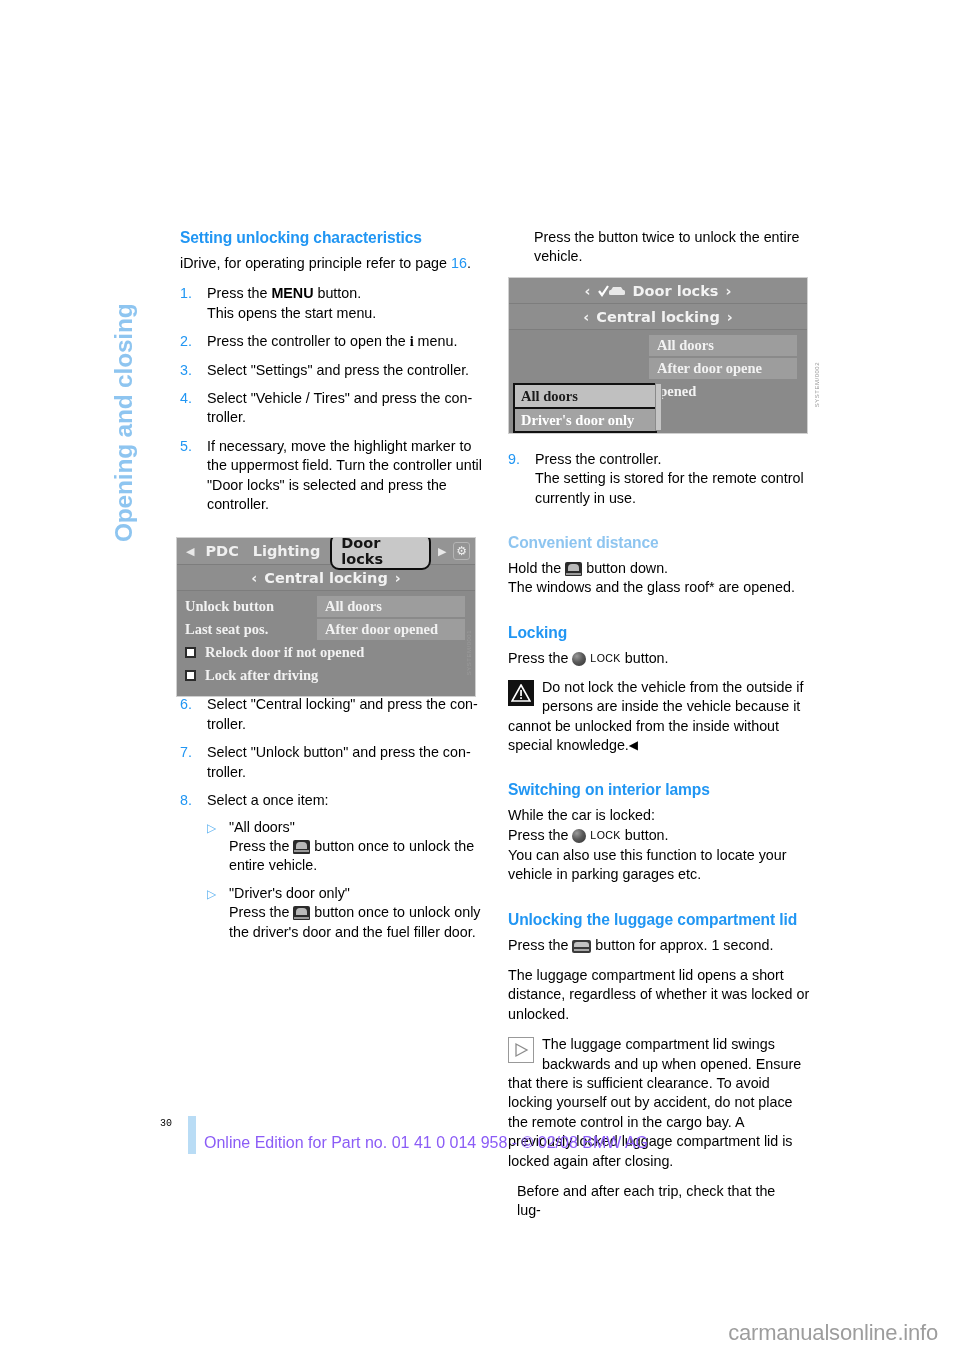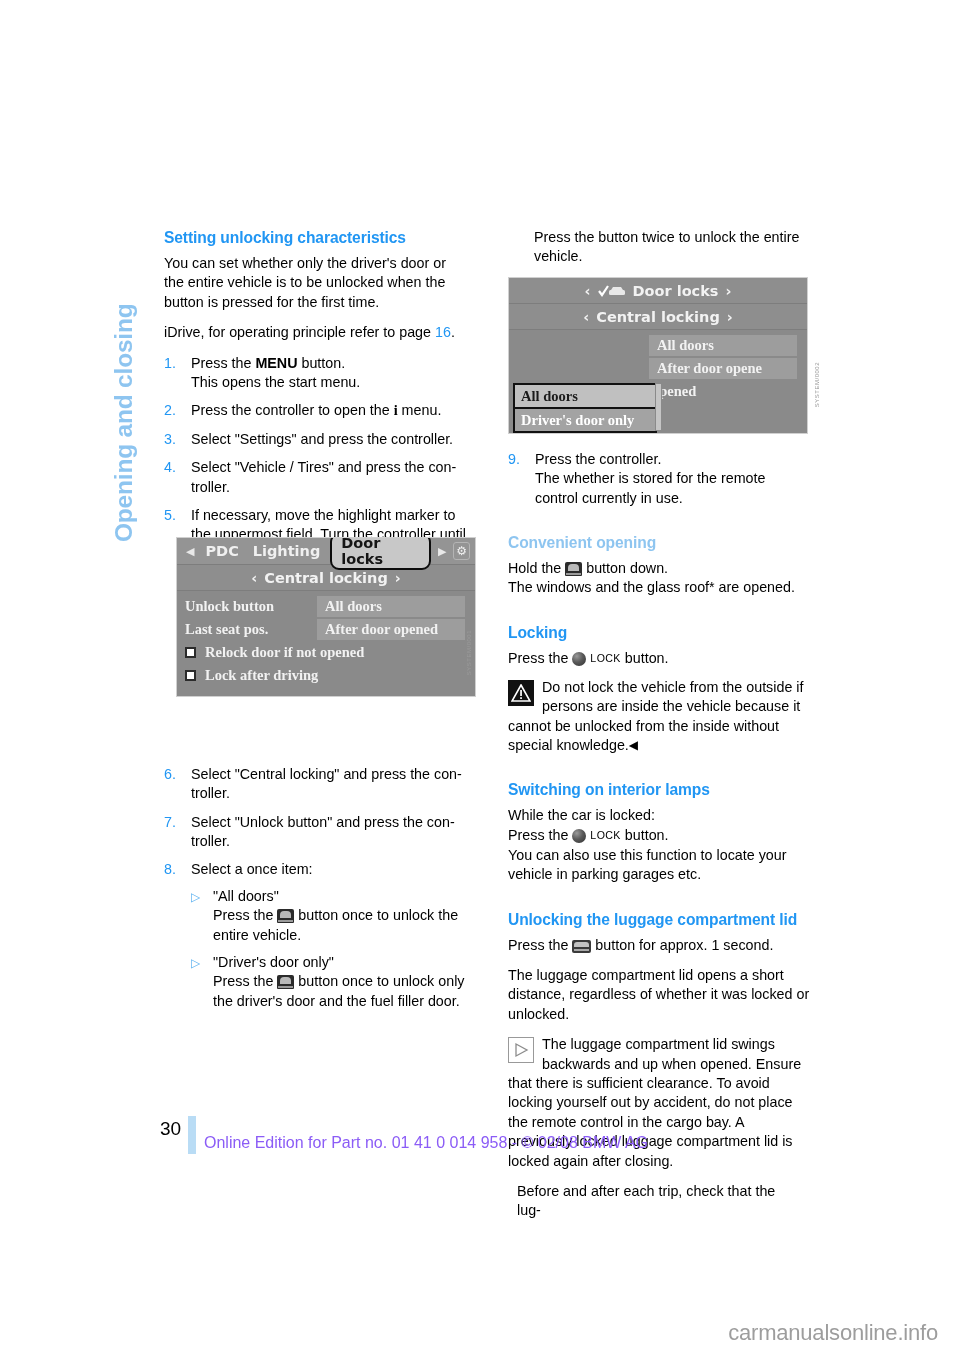--- a/index.html
+++ b/index.html
@@ -50,21 +50,21 @@
 
   
   .col {
     position: absolute;
     top: 228px;
     width: 302px;
     font-size: 14.3px;
     line-height: 19.4px;
     color: #000;
   }
-  .col-left  { left: 164px; }
+  .col-left  { left: 180px; }
   .col-right { left: 508px; }
 
   h2.sec {
     font-size: 15.6px;
     font-weight: bold;
     color: #2196f3;
     margin: 0 0 7px 0;
     line-height: 19px;
     letter-spacing: -0.1px;
   }
@@ -353,22 +353,23 @@
   .footer {
     position: absolute;
     left: 160px;
     top: 1118px;
     width: 680px;
     height: 46px;
   }
   .folio {
     position: absolute;
     left: 0; top: 0;
-    font-size: 19px;
+    font-size: 10px;
     color: #000;
+    font-family: Liberation Mono, monospace;
   }
   .folio-bar {
     position: absolute;
     left: 28px; top: -2px;
     width: 8px; height: 38px;
     background: #b9dcf5;
   }
   .footer-line {
     position: absolute;
     left: 44px; top: 16px;
@@ -394,21 +395,20 @@
 <div class="page">
 
   <div class="chapter-tab">
     <div class="chapter-tab-text">Opening and closing</div>
   </div>
 
   <div class="col col-left">
 
     <h2 class="sec">Setting unlocking characteristics</h2>
 
-    <p class="para">You can set whether only the driver's door or the entire vehicle is to be unlocked when the button is pressed for the first time.</p>
 
     <p class="para">
       <span>iDrive, for operating principle refer to page </span><span class="pageref">16</span><span>.</span>
     </p>
 
     <ol class="steps">
       <li>
         <span class="num">1</span>
         <span><span>Press the </span><span class="bold">MENU</span><span> button.</span><br><span>This opens the start menu.</span></span>
       </li>
@@ -498,25 +498,25 @@
 
   <div class="col col-right">
 
     <p class="para" style="padding-left:26px;">Press the button twice to unlock the entire vehicle.</p>
 
     <div style="height:172px"></div>
 
     <ol class="steps">
       <li>
         <span class="num">9</span>
-        <span><span>Press the controller.</span><br><span>The whether is stored for the remote control currently in use.</span></span>
+        <span><span>Press the controller.</span><br><span>The setting is stored for the remote control currently in use.</span></span>
       </li>
     </ol>
 
-    <h2 class="sec light spaced">Convenient opening</h2>
+    <h2 class="sec light spaced">Convenient distance</h2>
     <p class="para">
       <span>Hold the </span><span class="ico ico-unlock"></span><span> button down.</span><br>
       <span>The windows and the glass roof* are opened.</span>
     </p>
 
     <h2 class="sec spaced">Locking</h2>
     <p class="para tight">
       <span>Press the </span><span class="ico ico-lock"></span> <span class="lock-word">LOCK</span><span> button.</span>
     </p>
     <div class="note">

